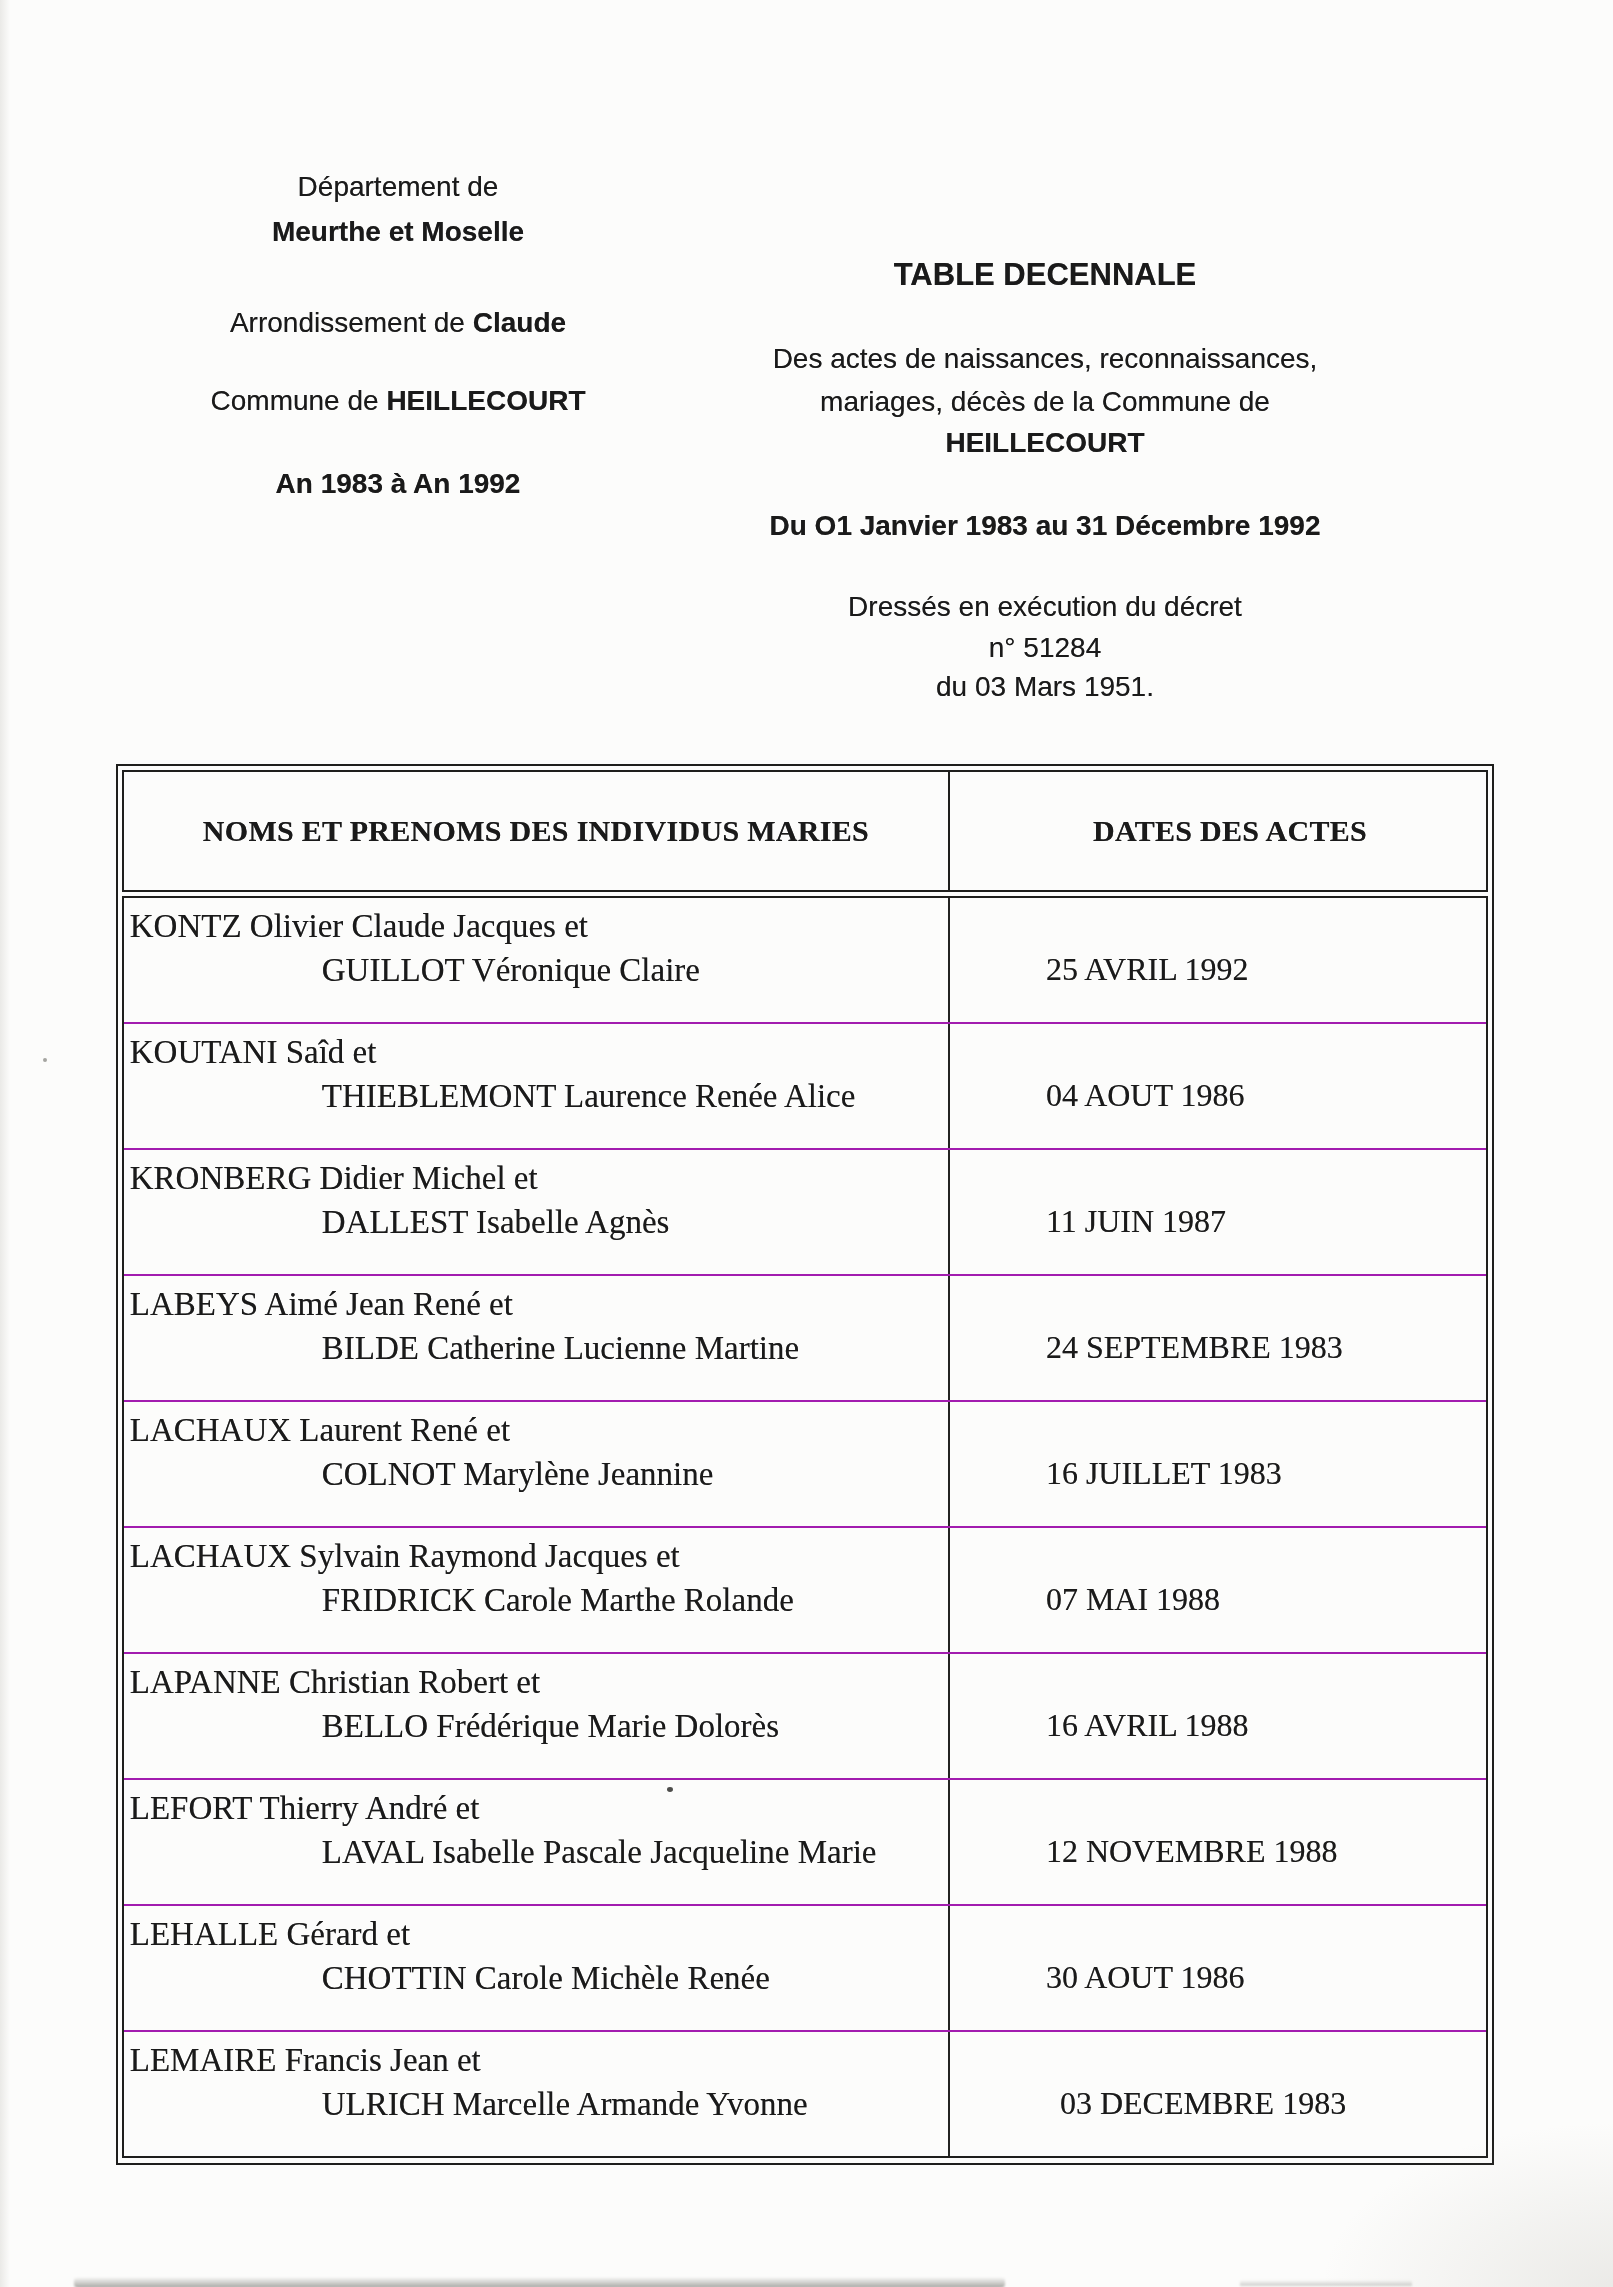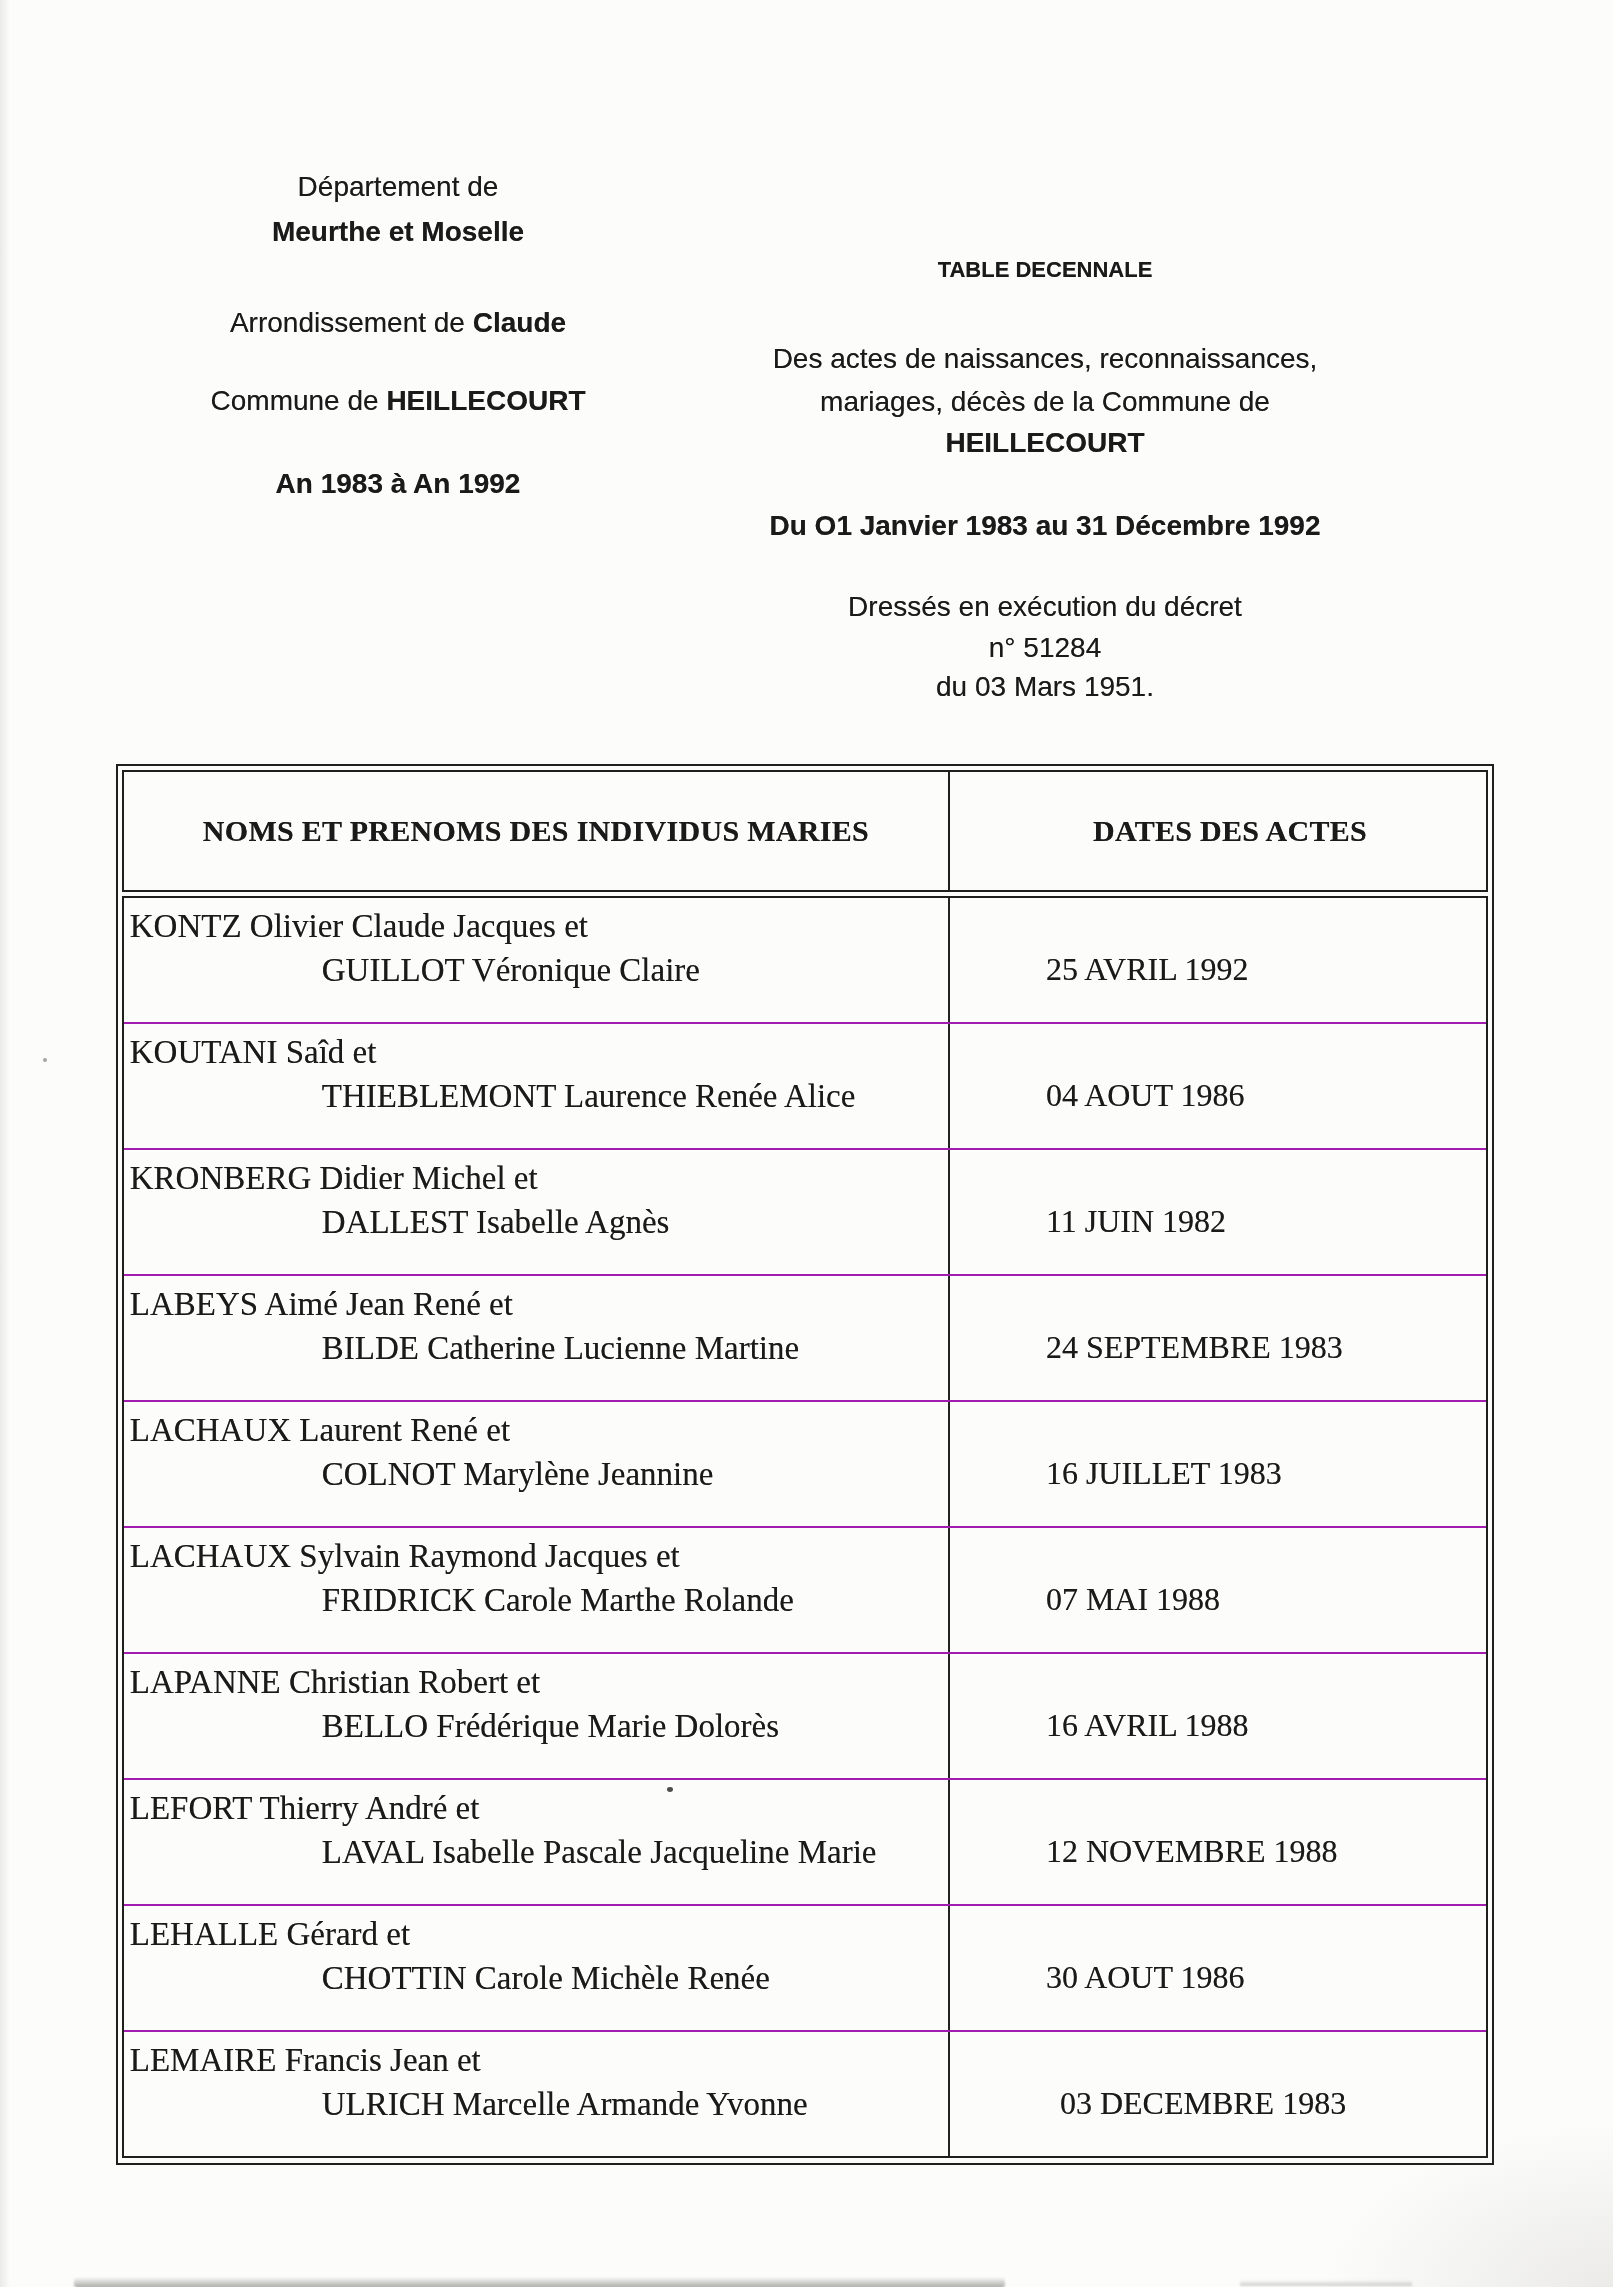--- a/index.html
+++ b/index.html
@@ -63,21 +63,21 @@
 
   <div>
     <div class="hline" style="left:398px;top:173px;">Département de</div>
     <div class="hline bold" style="left:398px;top:218px;">Meurthe et Moselle</div>
     <div class="hline" style="left:398px;top:309px;"><span>Arrondissement de </span><b>Claude</b></div>
     <div class="hline" style="left:398px;top:387px;"><span>Commune de </span><b>HEILLECOURT</b></div>
     <div class="hline bold" style="left:398px;top:470px;">An 1983 à An 1992</div>
   </div>
 
   <div>
-    <div class="hline bold" style="left:1045px;top:259px;font-size:22px;">TABLE DECENNALE</div>
+    <div class="hline bold" style="left:1045px;top:259px;font-size:31px;">TABLE DECENNALE</div>
     <div class="hline" style="left:1045px;top:345px;">Des actes de naissances, reconnaissances,</div>
     <div class="hline" style="left:1045px;top:388px;">mariages, décès de la Commune de</div>
     <div class="hline bold" style="left:1045px;top:429px;">HEILLECOURT</div>
     <div class="hline bold" style="left:1045px;top:512px;">Du O1 Janvier 1983 au 31 Décembre 1992</div>
     <div class="hline" style="left:1045px;top:593px;">Dressés en exécution du décret</div>
     <div class="hline" style="left:1045px;top:634px;">n° 51284</div>
     <div class="hline" style="left:1045px;top:673px;">du 03 Mars 1951.</div>
   </div>
 
   <div class="table-wrap">
@@ -106,21 +106,21 @@
       <div class="date">04 AOUT 1986</div>
     </div>
   </div>
 
   <div class="trow">
     <div class="cell-names">
       <div class="l1">KRONBERG Didier Michel et</div>
       <div class="l2">DALLEST Isabelle Agnès</div>
     </div>
     <div class="cell-date">
-      <div class="date">11 JUIN 1982</div>
+      <div class="date">11 JUIN 1987</div>
     </div>
   </div>
 
   <div class="trow">
     <div class="cell-names">
       <div class="l1">LABEYS Aimé Jean René et</div>
       <div class="l2">BILDE Catherine Lucienne Martine</div>
     </div>
     <div class="cell-date">
       <div class="date">24 SEPTEMBRE 1983</div>

